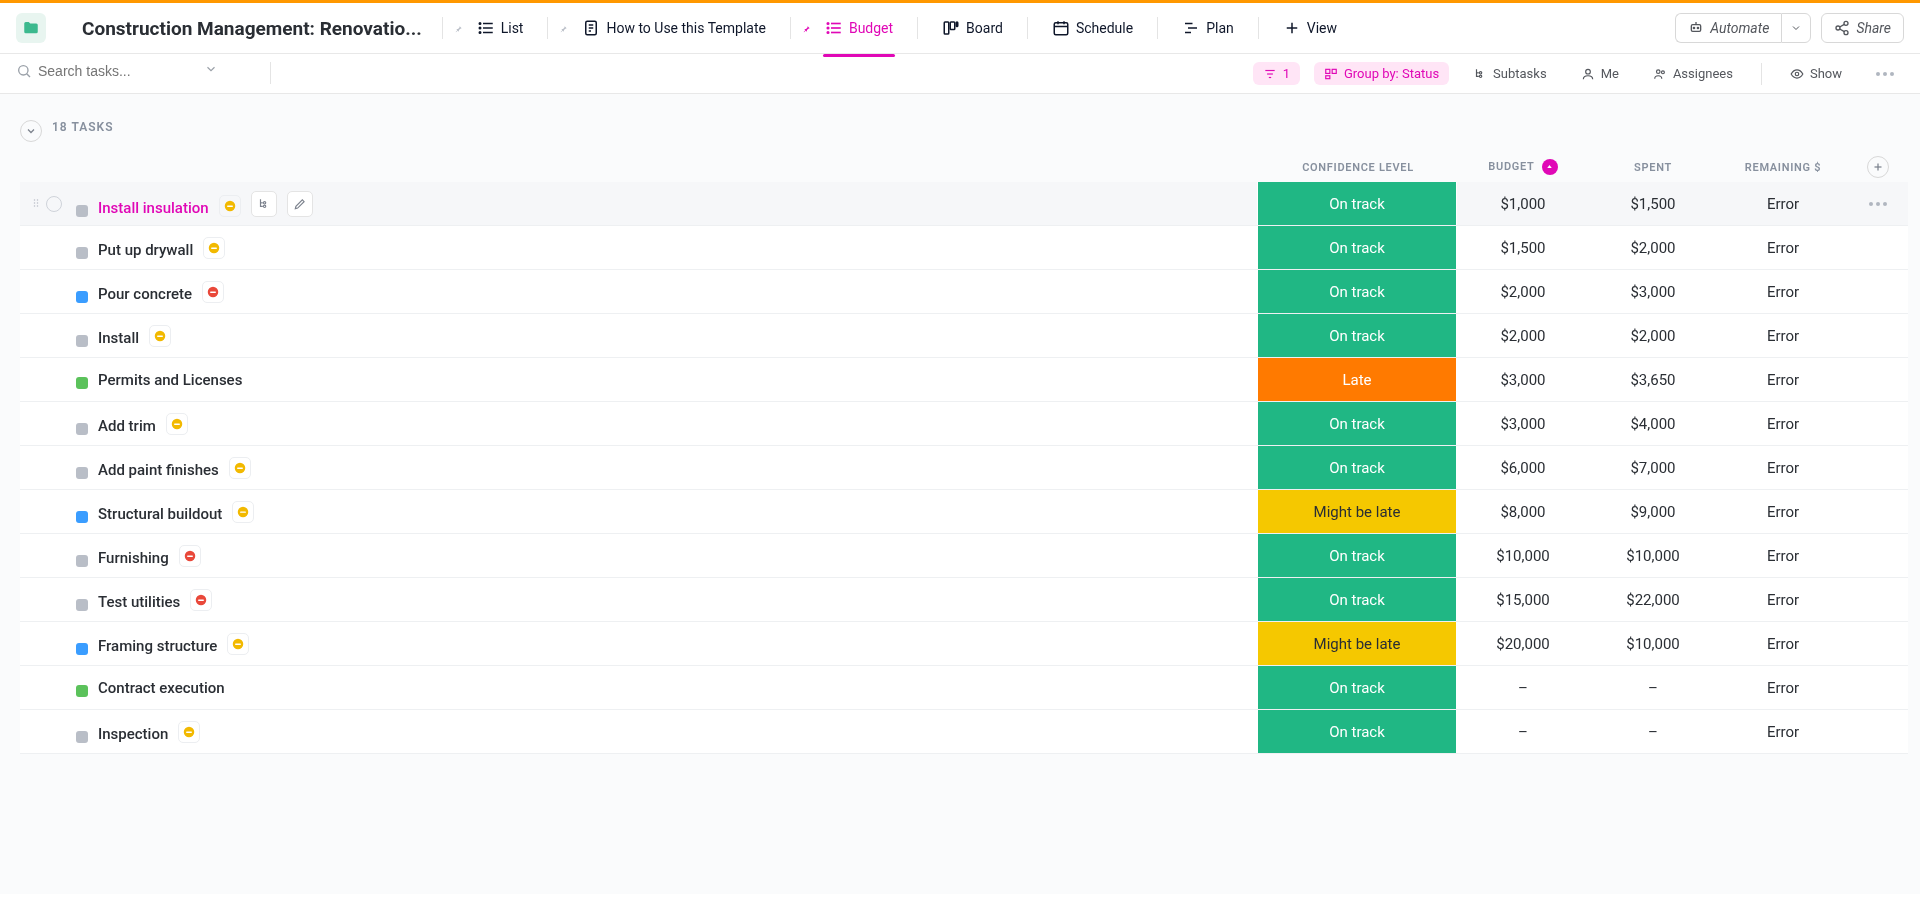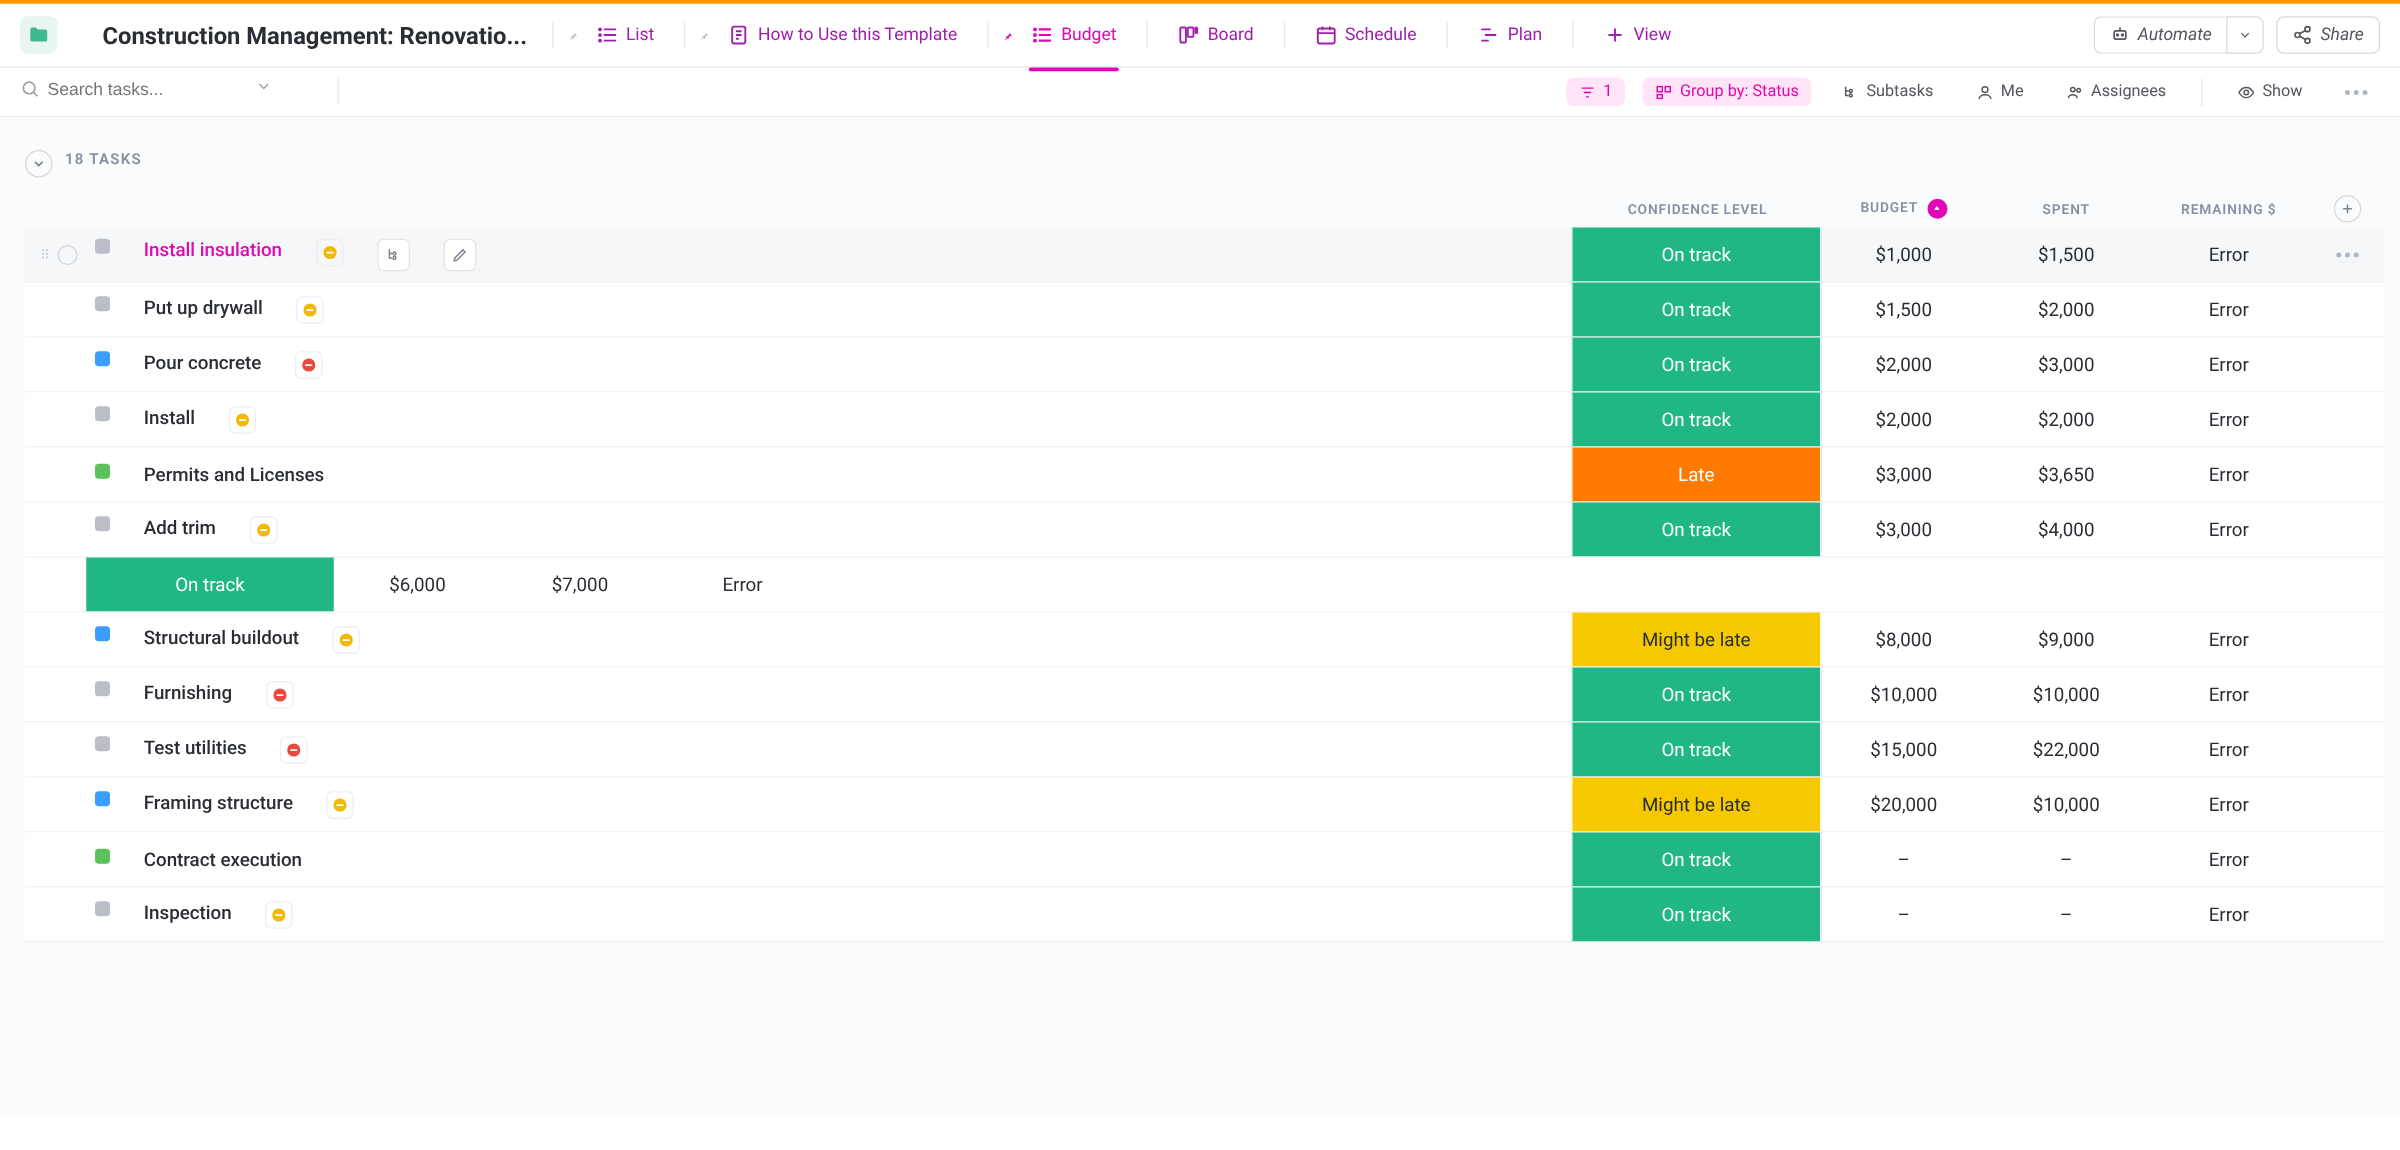--- a/index.html
+++ b/index.html
@@ -2,21 +2,21 @@
 <html><head>
 <meta charset="utf-8">
 <style>
 * { margin: 0; padding: 0; box-sizing: border-box; }
 body { font-family: -apple-system, BlinkMacSystemFont, "Segoe UI", Roboto, sans-serif; background: #fff; font-size: 14px; color: #2a2e34; }
 .orange-bar { height: 3px; background: #ff9800; }
 .header { display: flex; align-items: center; padding: 10px 16px; border-bottom: 1px solid #e8e8e8; gap: 8px; }
 .folder-icon { width: 30px; height: 30px; background: #e8f5f0; border-radius: 6px; display: flex; align-items: center; justify-content: center; color: #3cb98e; }
 .page-title { font-size: 19px; font-weight: 700; color: #2a2e34; margin-right: 8px; white-space: nowrap; overflow: hidden; text-overflow: ellipsis; max-width: 360px; margin-left: 28px; }
 .vdiv { width: 1px; height: 22px; background: #e4e4e4; margin: 0 4px; }
-.tab { display: inline-flex; align-items: center; gap: 6px; padding: 6px 12px; color: #a21caf; cursor: pointer; border-radius: 6px; position: relative; }
+.tab { display: inline-flex; align-items: center; gap: 6px; padding: 6px 12px; color: #0f172a; cursor: pointer; border-radius: 6px; position: relative; }
 .tab.active { color: #e008b6; }
 .tab.active::after { content: ""; position: absolute; left: 10px; right: 10px; bottom: -14px; height: 3px; background: #e008b6; border-radius: 2px; }
 .tab svg { width: 18px; height: 18px; }
 .tab-pin { width: 8px; height: 8px; color: #b9bec7; }
 .tab-wrapper { display: flex; align-items: center; gap: 2px; }
 .flex-spacer { flex: 1; }
 .header-right { display: flex; align-items: center; gap: 10px; }
 .btn-outline { display: inline-flex; align-items: center; gap: 6px; padding: 6px 12px; border: 1px solid #d8d8d8; border-radius: 6px; color: #54575d; cursor: pointer; background: #fff; font-style: italic; }
 .btn-group { display: flex; }
 .btn-group .btn-outline:first-child { border-top-right-radius: 0; border-bottom-right-radius: 0; border-right: none; }
@@ -35,21 +35,21 @@
 .task-count-row { display: flex; padding: 6px 4px 10px 0; gap: 10px; }
 .chevron-circle { width: 22px; height: 22px; border: 1px solid #d8d8d8; border-radius: 50%; display: flex; align-items: center; justify-content: center; color: #7c828d; cursor: pointer; }
 .task-count { font-size: 12px; color: #87909e; letter-spacing: 1px; font-weight: 600; }
 
 .grid { position: relative; }
 .row { display: flex; align-items: center; background: #fff; border-bottom: 1px solid #eef0f2; height: 44px; font-size: 15px; }
 .row.hovered { background: #f6f7f9; }
 .row-gutter { width: 48px; display: flex; align-items: center; justify-content: flex-end; gap: 4px; padding-right: 6px; }
 .row-gutter .circle { width: 16px; height: 16px; border: 1.5px solid #cfd3da; border-radius: 50%; }
 .row-gutter .drag { color: #b9bec7; }
-.name-cell { flex: 1; display: flex; align-items: flex-start; gap: 27px; padding-left: 8px; }
+.name-cell { flex: 1; display: flex; align-items: flex-end; gap: 10px; padding-left: 8px; }
 .status-sq { width: 12px; height: 12px; border-radius: 3px; flex-shrink: 0; }
 .task-name { font-weight: 500; }
 .task-name.pink { color: #e008b6; }
 .priority-badge { width: 22px; height: 22px; border-radius: 5px; display: flex; align-items: center; justify-content: center; border: 1px solid #eceef1; }
 .priority-badge svg { width: 14px; height: 14px; }
 .row-action { width: 26px; height: 26px; border: 1px solid #e4e4e4; border-radius: 5px; display: flex; align-items: center; justify-content: center; color: #7c828d; cursor: pointer; background: #fff; }
 
 .col-conf { width: 200px; display: flex; align-items: center; justify-content: center; color: #fff; height: 100%; margin-right: 1px; border-left: 1px solid #fff; border-right: 1px solid #fff; }
 .c-ontrack { background: #20b784; }
 .c-late { background: #ff7a00; }
@@ -448,20 +448,30 @@
           </span>
         </div>
         <div class="col-conf c-ontrack">On track</div>
         <div class="col-num">$3,000</div>
         <div class="col-num">$4,000</div>
         <div class="col-remain">Error</div>
         <div class="col-more"></div>
       </div>
       <div class="row">
         <div class="row-gutter"></div>
+        <div class="name-cell">
+          <div class="status-sq" style="background: rgb(185, 190, 199);"></div>
+          <span class="task-name">Add paint finishes</span>
+          <span class="priority-badge">
+            <svg viewBox="0 0 24 24">
+              <circle cx="12" cy="12" r="9" fill="#f2b900"></circle>
+              <rect x="7" y="11" width="10" height="2.5" rx="1" fill="#fff"></rect>
+            </svg>
+          </span>
+        </div>
         <div class="col-conf c-ontrack">On track</div>
         <div class="col-num">$6,000</div>
         <div class="col-num">$7,000</div>
         <div class="col-remain">Error</div>
         <div class="col-more"></div>
       </div>
       <div class="row">
         <div class="row-gutter"></div>
         <div class="name-cell">
           <div class="status-sq" style="background: rgb(58, 157, 255);"></div>

